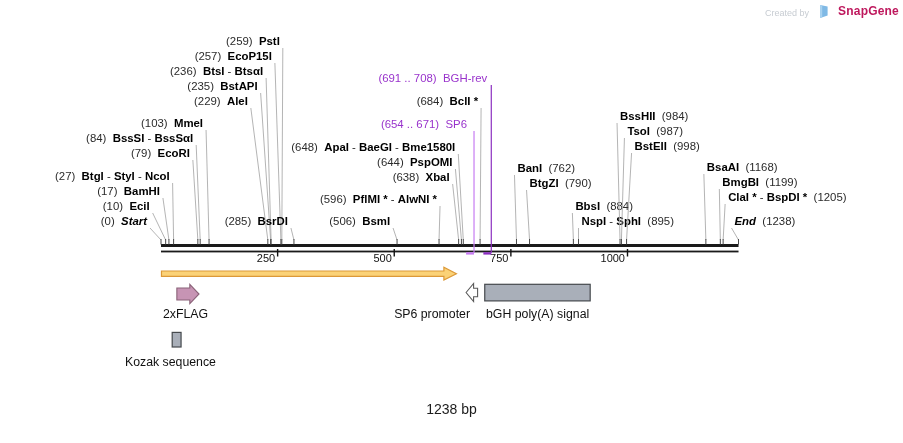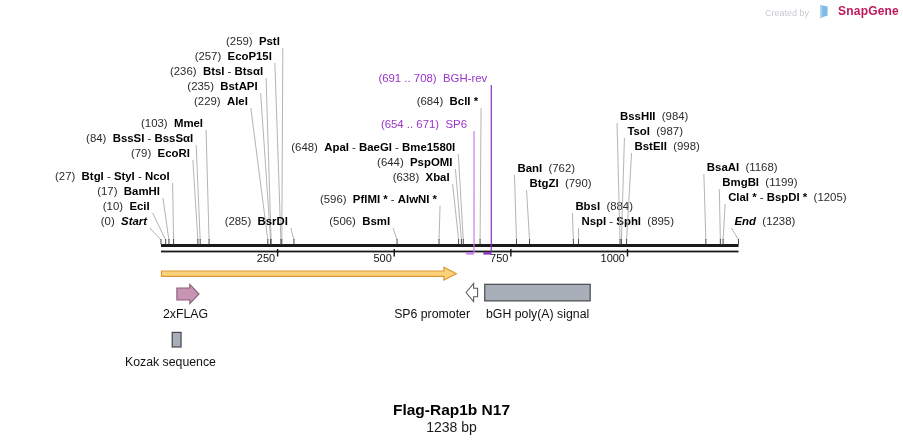--- a/index.html
+++ b/index.html
@@ -142,15 +142,14 @@
   <span class="logo">
     <svg width="9" height="13" viewBox="0 0 9 13">
       <path d="M1.2 0 L8.6 1.6 L8.6 10.6 L1.2 13 Z" fill="#7fb9e5"></path>
       <path d="M1.2 0 L1.2 13 L3.2 12.3 L3.2 0.45 Z" fill="#a9d2f0"></path>
     </svg>
   </span>
   <span class="brand">SnapGene</span>
 </div>
 
 <div class="title-block">
-  <div class="map-title">Flag-Rap1b N17</div>
   <div class="map-length">1238 bp</div>
 </div>
 
 </body></html>

